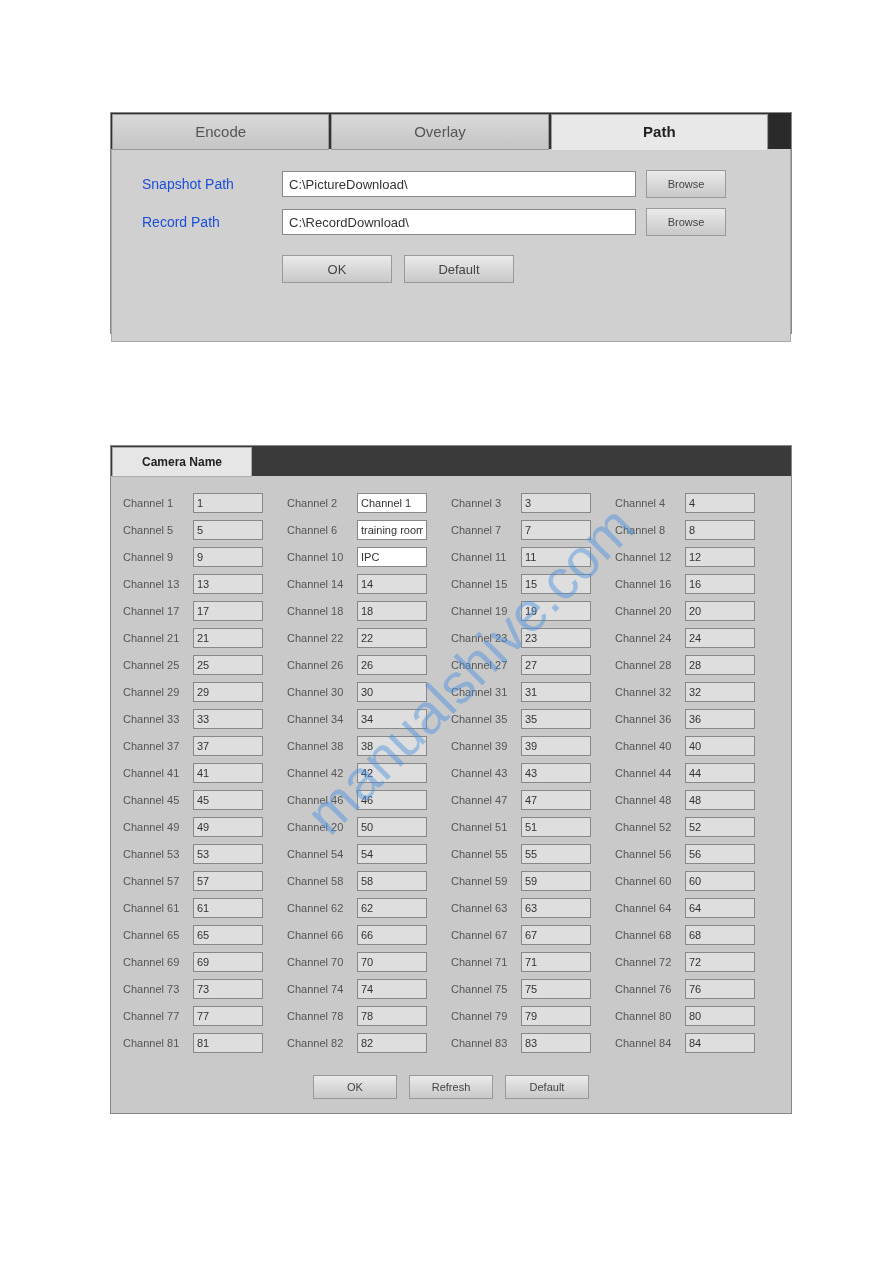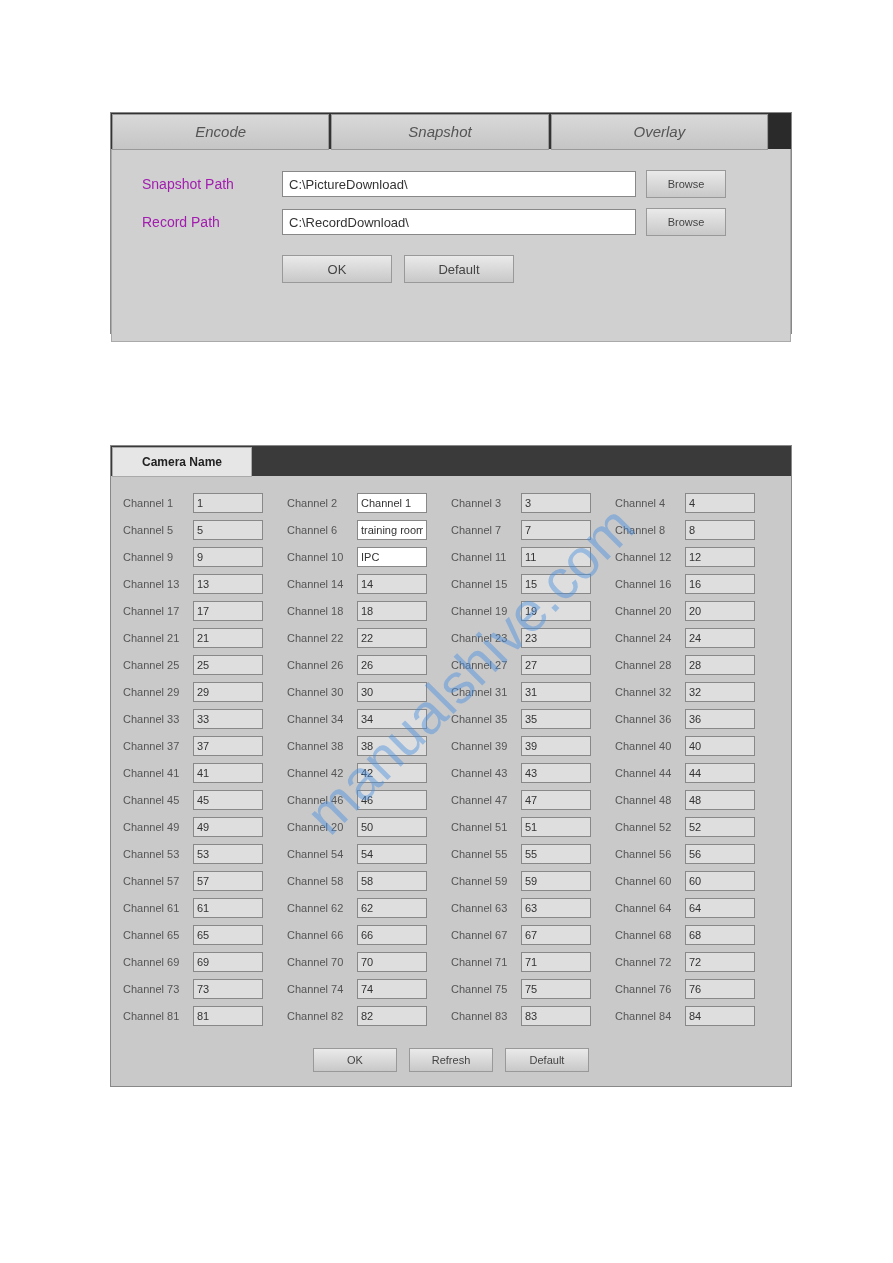--- a/index.html
+++ b/index.html
@@ -30,21 +30,20 @@
     flex: 1;
     height: 34px;
     line-height: 34px;
     text-align: center;
     font-size: 15px;
     color: #555;
     background: linear-gradient(#d9d9d9, #c5c5c5);
     border: 1px solid #999;
     margin: 1px 1px 0 1px;
     cursor: pointer;
-    font-style: italic;
   }
   .tab.active {
     background: #e8e8e8;
     color: #222;
     font-weight: bold;
     border-bottom: 1px solid #e8e8e8;
   }
   .tabs .dark-gap {
     width: 22px;
     background: #2a2a2a;
@@ -58,21 +57,21 @@
   }
   .row {
     display: flex;
     align-items: center;
     height: 30px;
     margin-bottom: 8px;
   }
   .row-label {
     width: 140px;
     font-size: 14px;
-    color: #a21caf;
+    color: #1d4ed8;
   }
   .path-input {
     flex: 0 0 340px;
     height: 24px;
     padding: 0 6px;
     font-size: 13px;
     color: #333;
     border: 1px solid #888;
     background: #ffffff;
   }
@@ -198,22 +197,22 @@
     white-space: nowrap;
     font-family: Arial, sans-serif;
   }
 </style>
 </head>
 <body>
 
 <div class="panel1">
   <div class="tabs">
     <div class="tab">Encode</div>
-    <div class="tab">Snapshot</div>
     <div class="tab">Overlay</div>
+    <div class="tab active">Path</div>
     <div class="dark-gap"></div>
   </div>
   <div class="form-area">
     <div class="row">
       <div class="row-label">Snapshot Path</div>
       <input class="path-input" value="C:\PictureDownload\" style="">
       <button class="browse-btn">Browse</button>
     </div>
     <div class="row">
       <div class="row-label">Record Path</div>
@@ -569,20 +568,38 @@
           <div class="ch-label">Channel 75</div>
           <div class="ch-input-wrap"><input class="ch-input" value="75" style=""></div>
         </div>
         <div class="ch-pair">
           <div class="ch-label">Channel 76</div>
           <div class="ch-input-wrap"><input class="ch-input" value="76" style=""></div>
         </div>
       </div>
       <div class="ch-row">
         <div class="ch-pair">
+          <div class="ch-label">Channel 77</div>
+          <div class="ch-input-wrap"><input class="ch-input" value="77" style=""></div>
+        </div>
+        <div class="ch-pair">
+          <div class="ch-label">Channel 78</div>
+          <div class="ch-input-wrap"><input class="ch-input" value="78" style=""></div>
+        </div>
+        <div class="ch-pair">
+          <div class="ch-label">Channel 79</div>
+          <div class="ch-input-wrap"><input class="ch-input" value="79" style=""></div>
+        </div>
+        <div class="ch-pair">
+          <div class="ch-label">Channel 80</div>
+          <div class="ch-input-wrap"><input class="ch-input" value="80" style=""></div>
+        </div>
+      </div>
+      <div class="ch-row">
+        <div class="ch-pair">
           <div class="ch-label">Channel 81</div>
           <div class="ch-input-wrap"><input class="ch-input" value="81" style=""></div>
         </div>
         <div class="ch-pair">
           <div class="ch-label">Channel 82</div>
           <div class="ch-input-wrap"><input class="ch-input" value="82" style=""></div>
         </div>
         <div class="ch-pair">
           <div class="ch-label">Channel 83</div>
           <div class="ch-input-wrap"><input class="ch-input" value="83" style=""></div>

